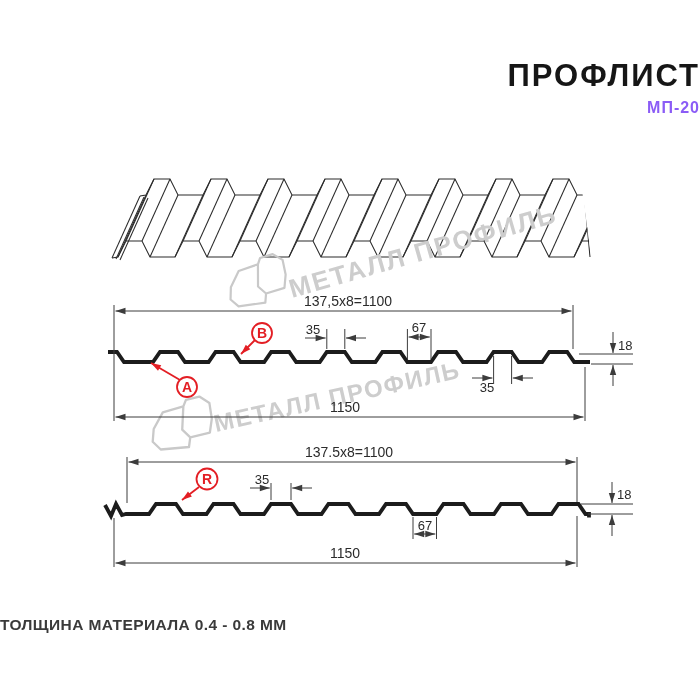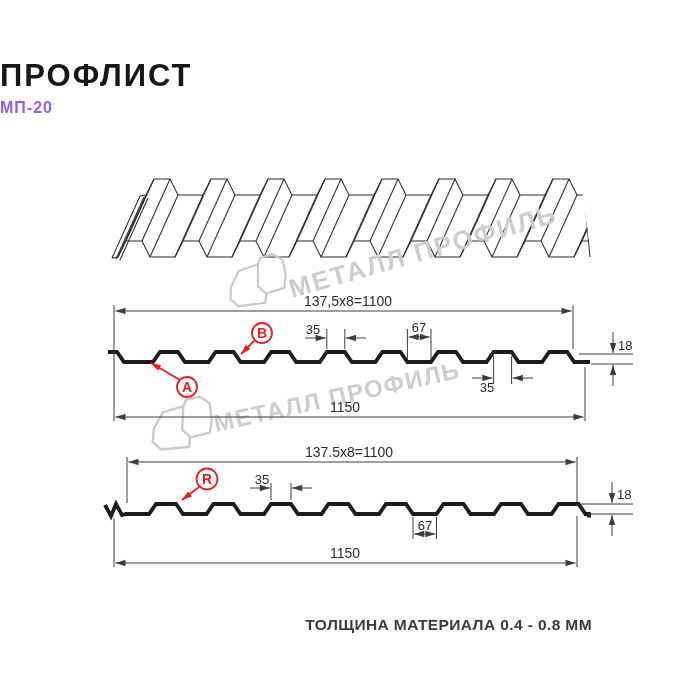--- a/index.html
+++ b/index.html
@@ -1,21 +1,21 @@
 <!DOCTYPE html>
 <html><head>
 <meta charset="utf-8">
 <style>
   html,body{margin:0;padding:0;background:#fff;}
   #stage{position:relative;width:700px;height:700px;background:#ffffff;overflow:hidden;
          font-family:"Liberation Sans",sans-serif;}
-  .hdr{position:absolute;left:0;width:700px;text-align:left;color:#161616;}
+  .hdr{position:absolute;left:0;width:700px;text-align:right;color:#161616;}
   #title{top:58px;font-size:31px;font-weight:800;letter-spacing:2px;}
   #subtitle{top:99px;font-size:16px;font-weight:600;letter-spacing:1px;color:#8b5cf6;}
-  #footer{position:absolute;top:616px;left:0;width:592px;text-align:right;
+  #footer{position:absolute;top:616px;left:0;width:592px;text-align:left;
           font-size:15.5px;font-weight:600;letter-spacing:.4px;color:#3a3a3a;}
   svg{position:absolute;left:0;top:0;}
   .profile{fill:none;stroke:#1c1c1c;stroke-width:3.8;stroke-linejoin:miter;}
   .dim{stroke:#3c3c3c;stroke-width:1;fill:none;}
   .dimtxt{font-size:13px;fill:#2b2b2b;}
   .dimtxt.big{font-size:14px;}
   .mid{text-anchor:middle;}
   .red{stroke:#e31e24;fill:none;stroke-width:1.8;}
   .redtxt{font-size:14px;font-weight:700;fill:#e31e24;text-anchor:middle;}
   .wmtxt{font-size:26px;font-weight:800;letter-spacing:2px;fill:#cdcdcd;}

